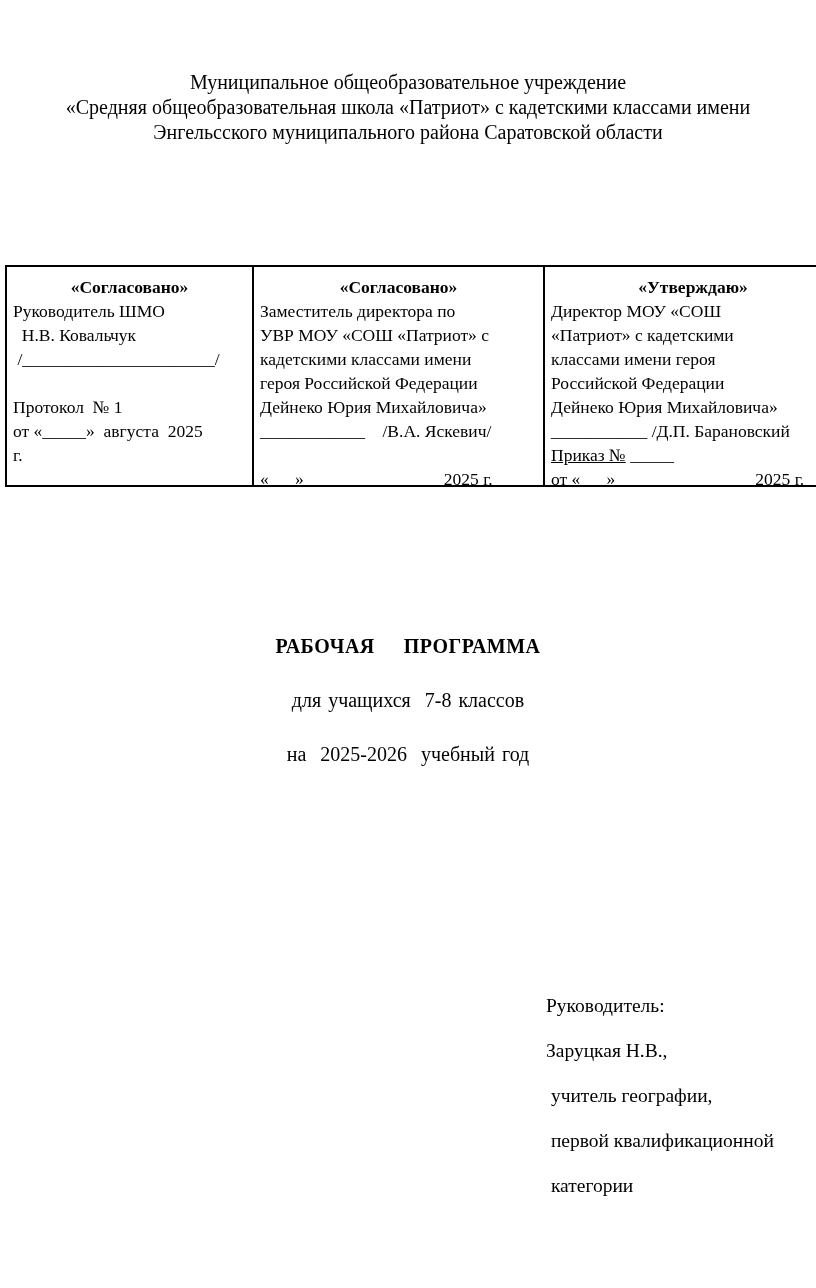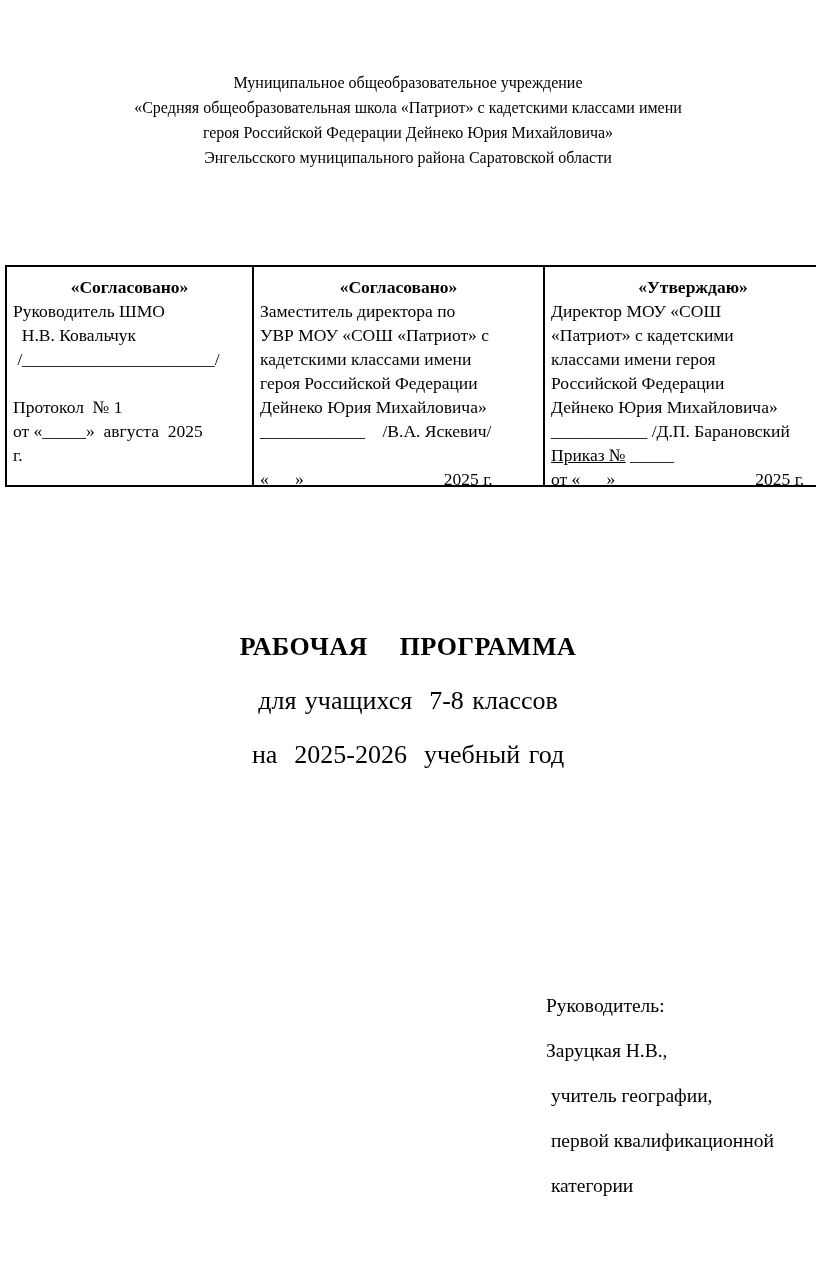--- a/index.html
+++ b/index.html
@@ -13,21 +13,21 @@
     color: #000000;
   }
 
   
   .doc-header {
     position: absolute;
     top: 70px;
     left: 0;
     width: 816px;
     text-align: center;
-    font-size: 16px;
+    font-size: 20px;
     line-height: 25px;
   }
   .hline { white-space: nowrap; }
 
   
   .approval-table {
     position: absolute;
     top: 265px;
     left: 5px;
     width: 836px;           
@@ -58,21 +58,21 @@
 
   
   .title-block {
     position: absolute;
     top: 630px;
     left: 0;
     width: 816px;
     text-align: center;
   }
   .title-line {
-    font-size: 26px;
+    font-size: 20px;
     line-height: 33px;
     margin-bottom: 21px;
     white-space: pre;
     word-spacing: 2px;
   }
   .title-main {
     font-weight: bold;
     word-spacing: 9px;
     letter-spacing: 0.5px;
   }
@@ -88,21 +88,20 @@
   .author-line { white-space: pre; }
 </style>
 </head>
 <body>
 
 <div>
 
   <div class="doc-header">
     <div class="hline">Муниципальное общеобразовательное учреждение</div>
     <div class="hline">«Средняя общеобразовательная школа «Патриот» с кадетскими классами имени</div>
-    <div class="hline">героя Российской Федерации Дейнеко Юрия Михайловича»</div>
     <div class="hline">Энгельсского муниципального района Саратовской области</div>
   </div>
 
   <div class="approval-table">
 
     <div class="cell cell-col1">
       <div class="cell-title">«Согласовано»</div>
       <div class="cell-line">Руководитель ШМО</div>
       <div class="cell-line">  Н.В. Ковальчук</div>
       <div class="cell-line"> /______________________/</div>

